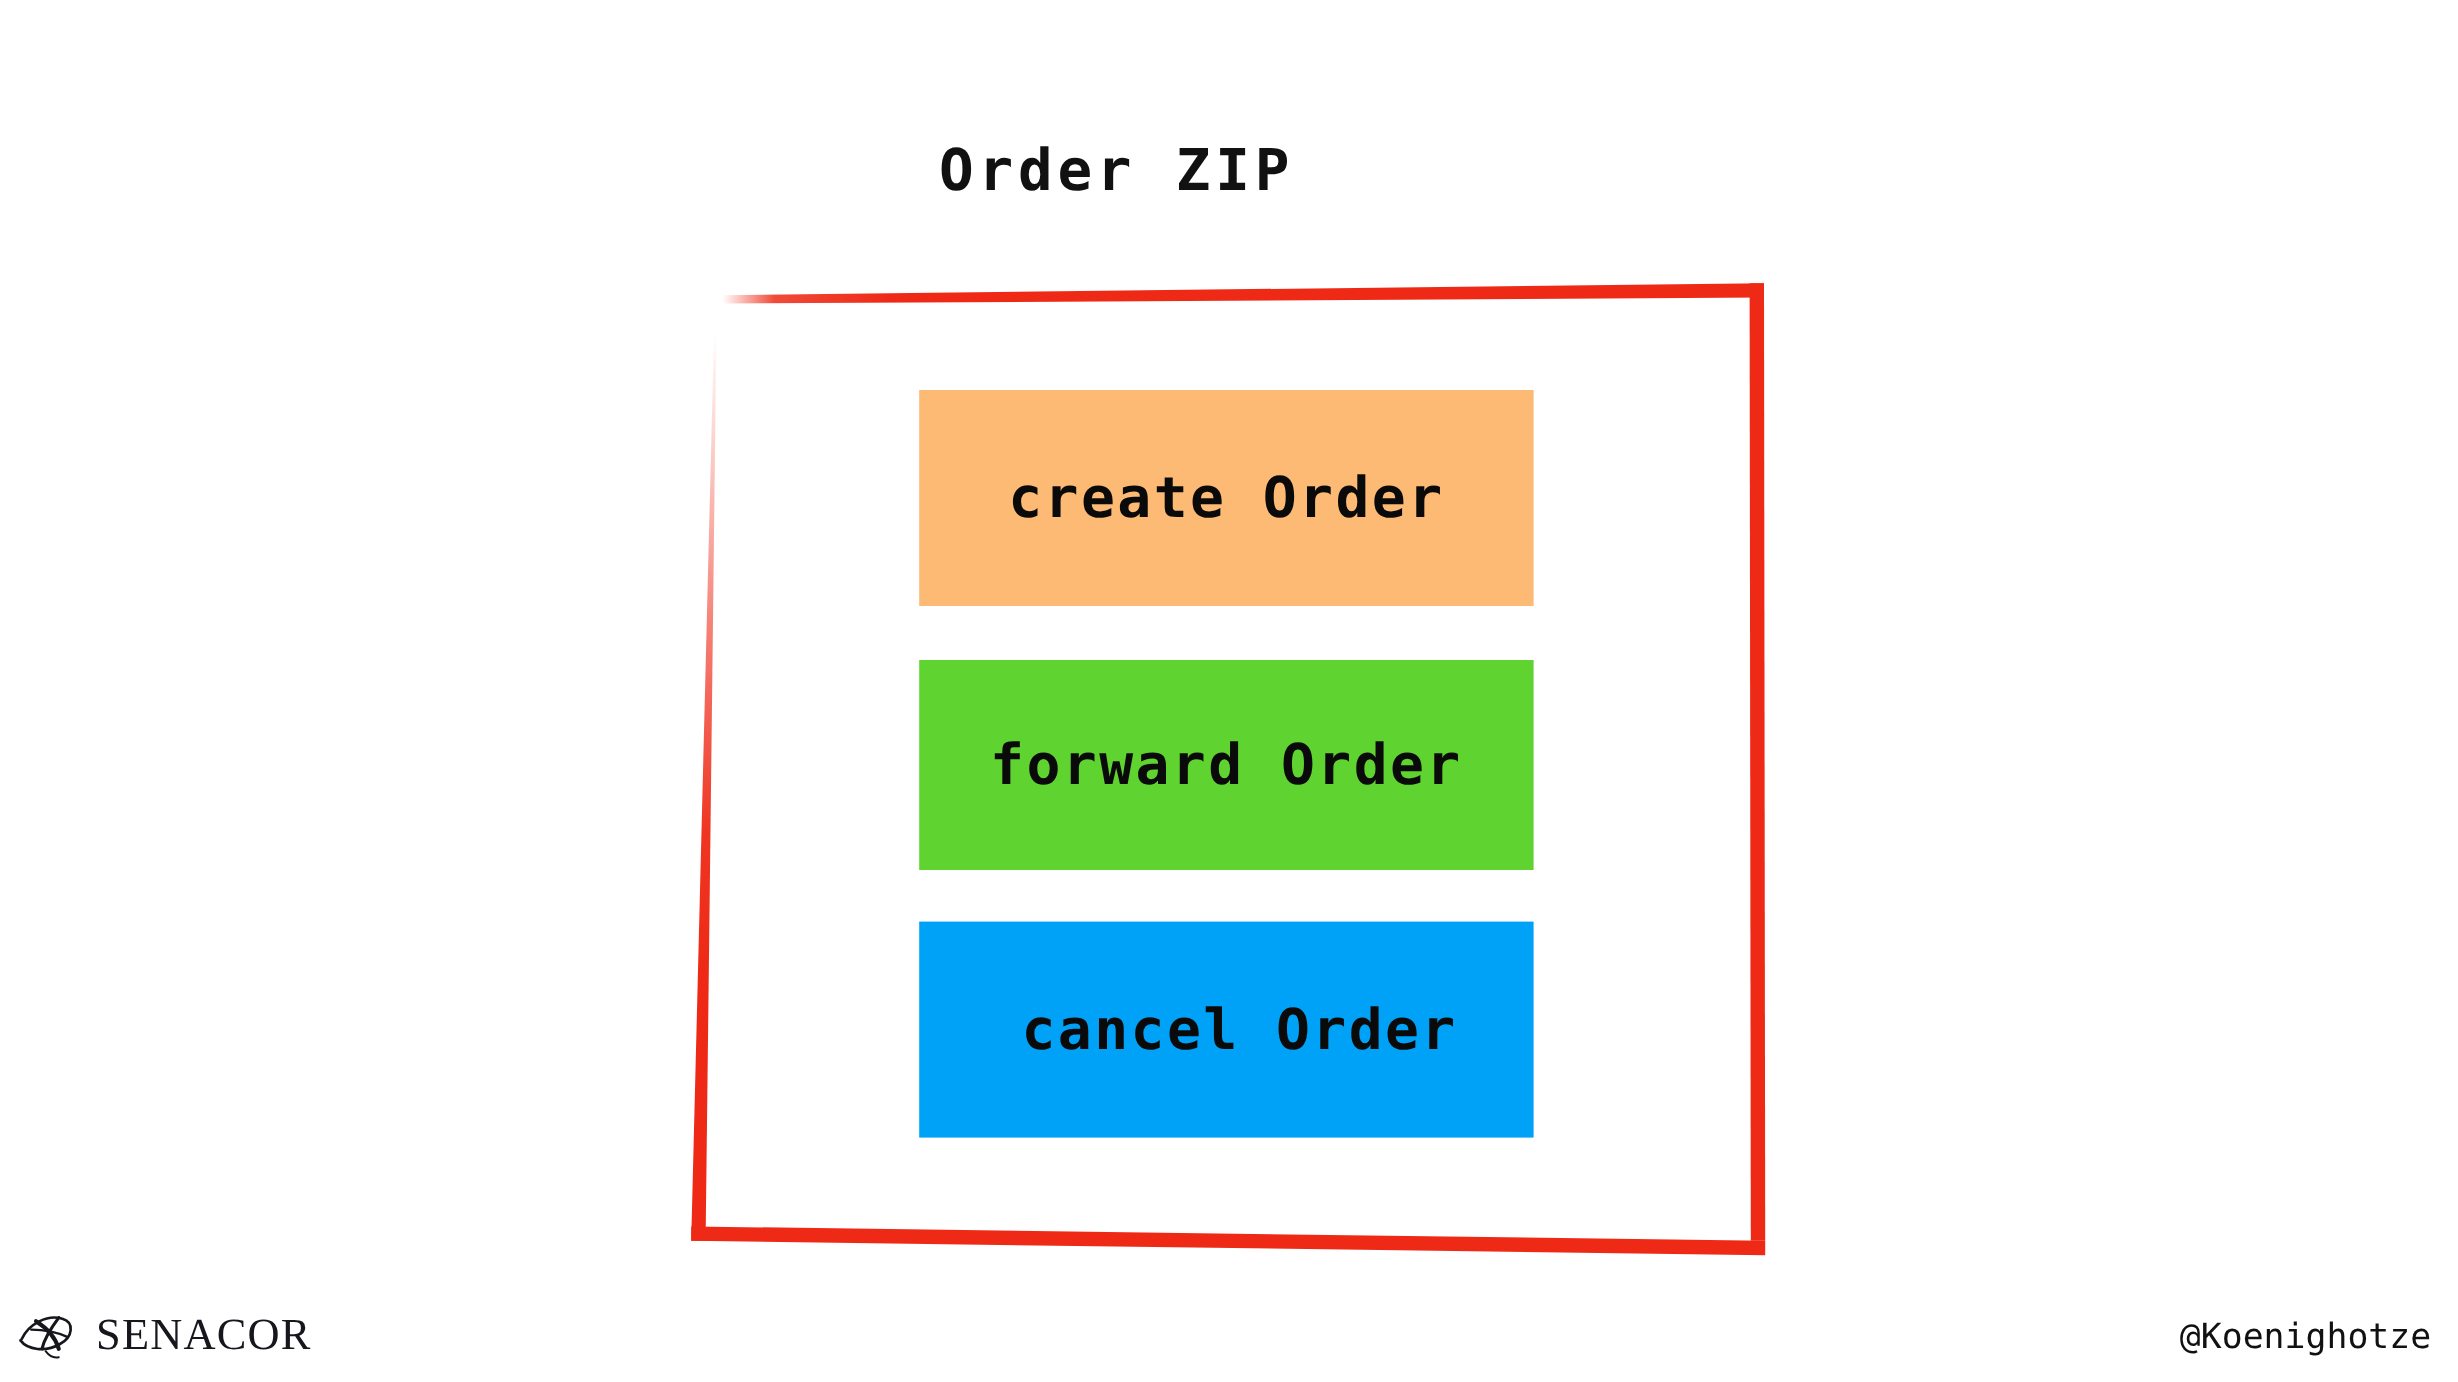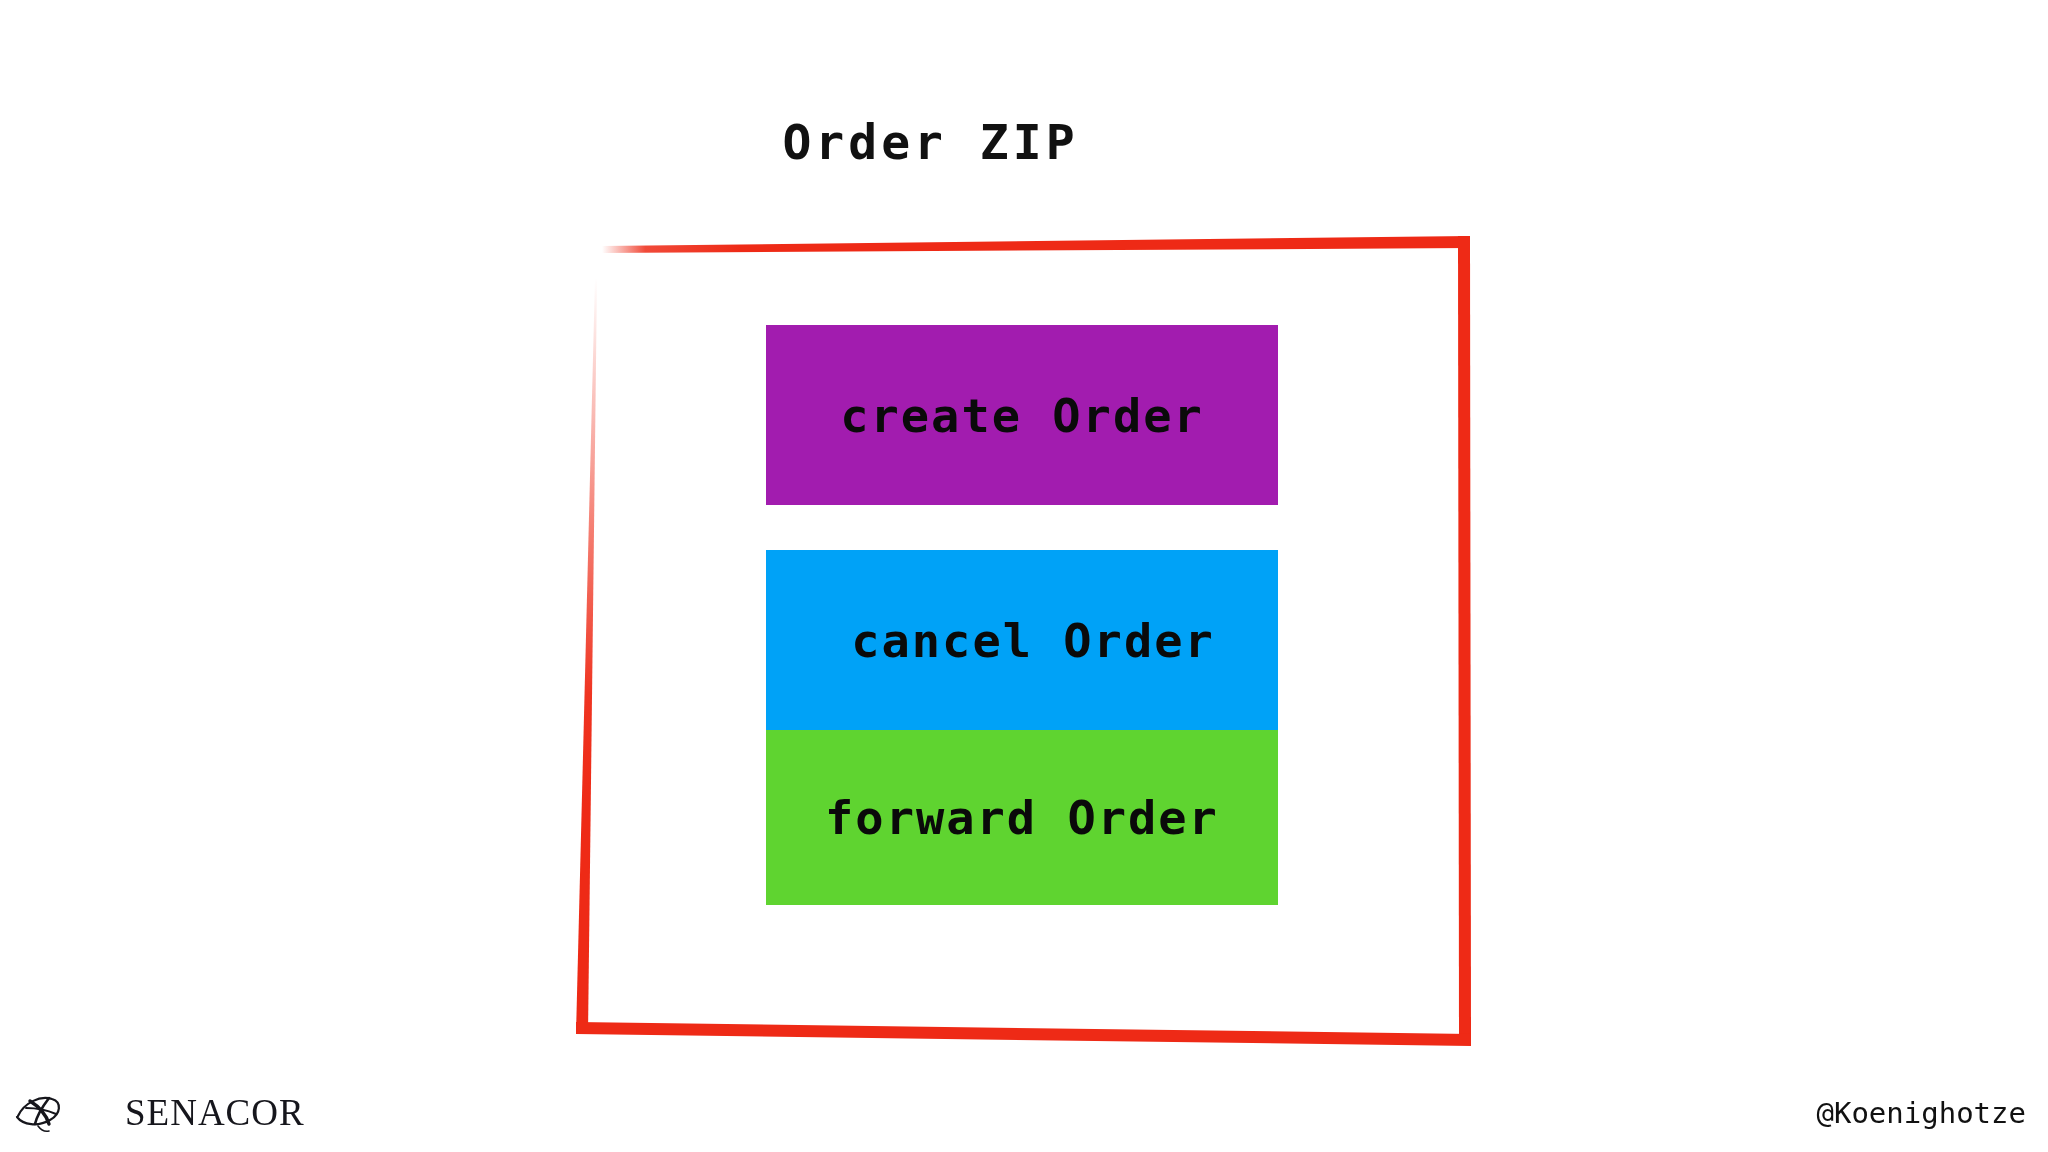--- a/index.html
+++ b/index.html
@@ -85,21 +85,20 @@
     gap: 12px;
   }
   #company-logo-mark { display: block; }
   #company-logo-text {
     font-family: "Liberation Serif", "DejaVu Serif", serif;
     font-size: 37px;
     letter-spacing: 1px;
     color: #16161c;
     line-height: 1;
     white-space: pre;
-    margin-left: 45px;
   }
 
   
   #social-handle {
     position: absolute;
     right: 22px;
     bottom: 24px;
     font-family: "DejaVu Sans Mono", monospace;
     font-weight: normal;
     font-size: 29px;
@@ -138,30 +137,30 @@
     <path d="M 888 14 L 900 14 L 901 812 L 889 812 Z" fill="#EE2A16"></path>
 
     <path d="M 6 800 L 901 812 L 901 824 L 6 812 Z" fill="#EE2A16"></path>
 
     <path d="M 25 56 L 27 56 L 18 812 L 6 812 Z" fill="url(#leftFade)"></path>
   </svg>
 </div>
 
 <div id="service-stack">
 
-  <div class="service-box" id="service-box-create" style="background:#a21caf">
+  <div class="service-box" id="service-box-create" style="background:#fdba74">
     <span>create Order</span>
+  </div>
+
+  <div class="service-box" id="service-box-forward" style="background:#5FD430">
+    <span>forward Order</span>
   </div>
 
   <div class="service-box" id="service-box-cancel" style="background:#00A2F7">
     <span>cancel Order</span>
-  </div>
-
-  <div class="service-box" id="service-box-forward" style="background:#5FD430">
-    <span>forward Order</span>
   </div>
 
 </div>
 
 <div id="company-logo">
   <svg id="company-logo-mark" width="54" height="44" viewBox="0 0 54 44">
     <g fill="none" stroke="#16161c" stroke-linecap="round">
       <path d="M4 26 C10 13, 26 5, 38 9 C48 12, 47 24, 36 30 C24 37, 9 35, 3 27" stroke-width="2.2"></path>
       <path d="M16 11 C24 16, 32 24, 35 34" stroke-width="3.4"></path>
       <path d="M35 8 C29 16, 23 25, 21 34" stroke-width="2.6"></path>

